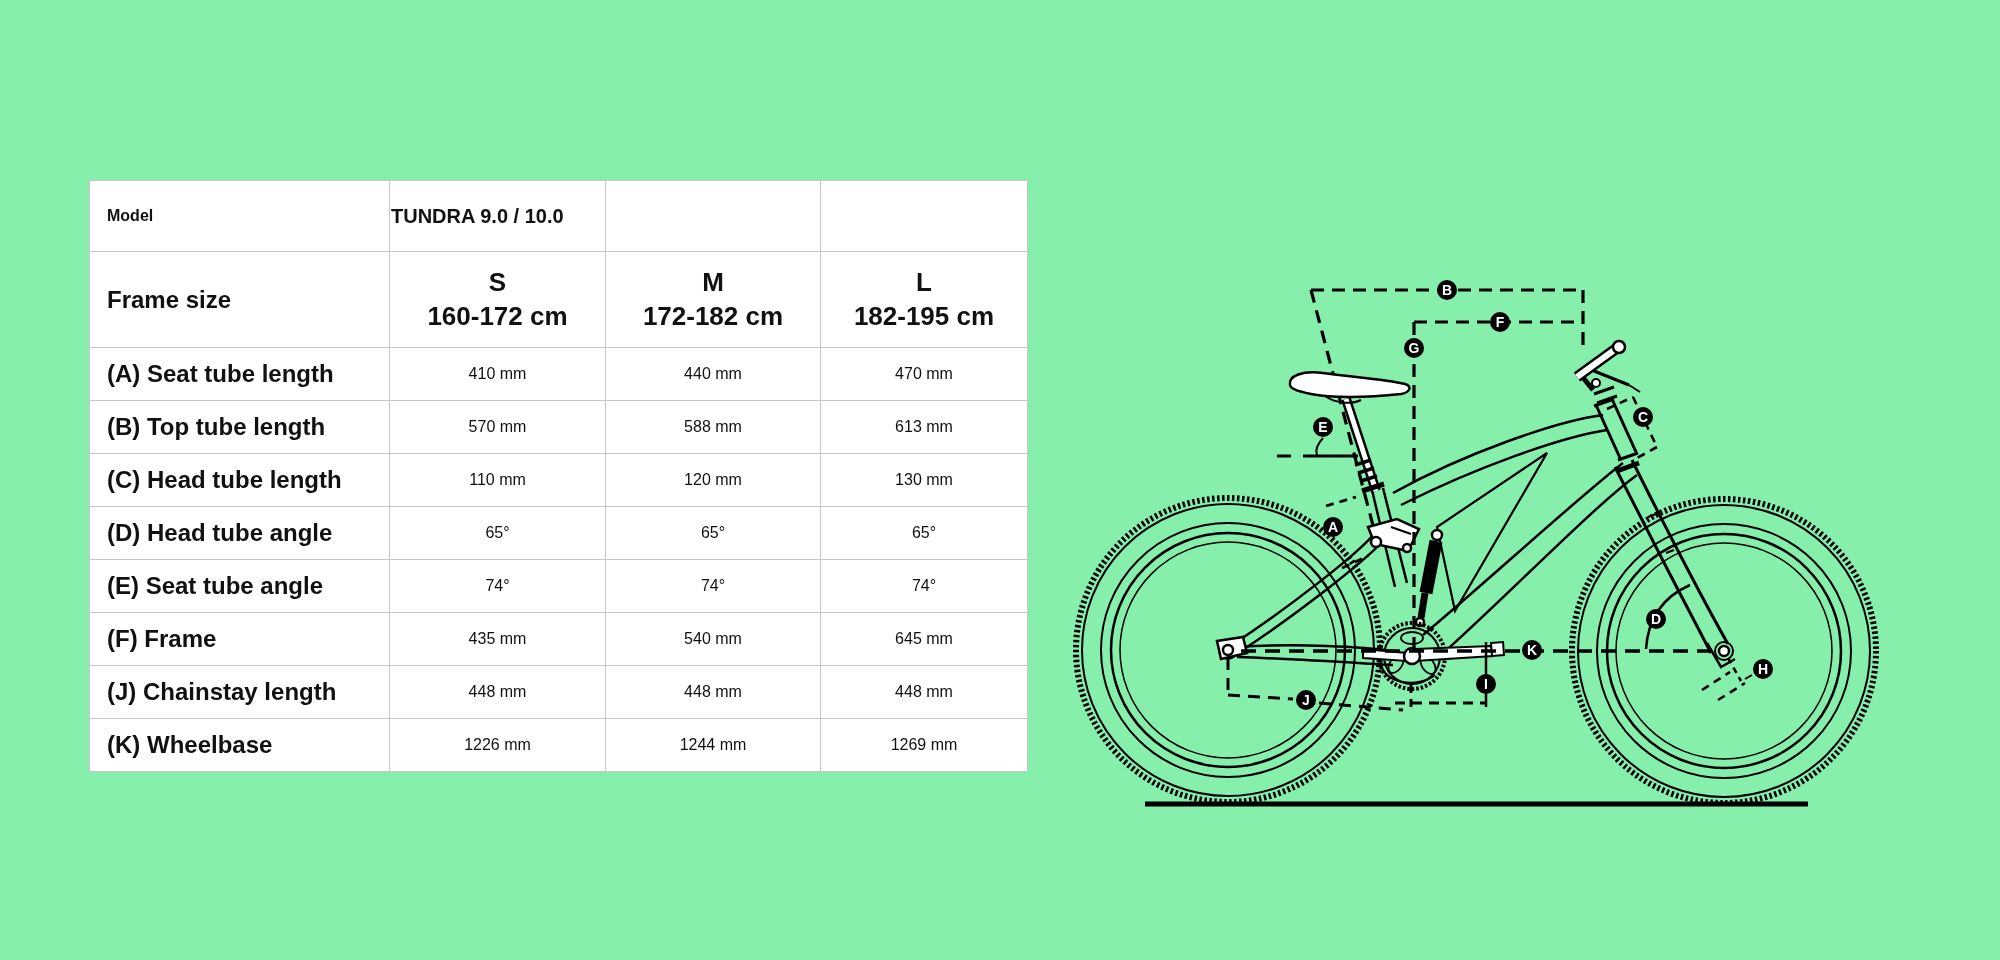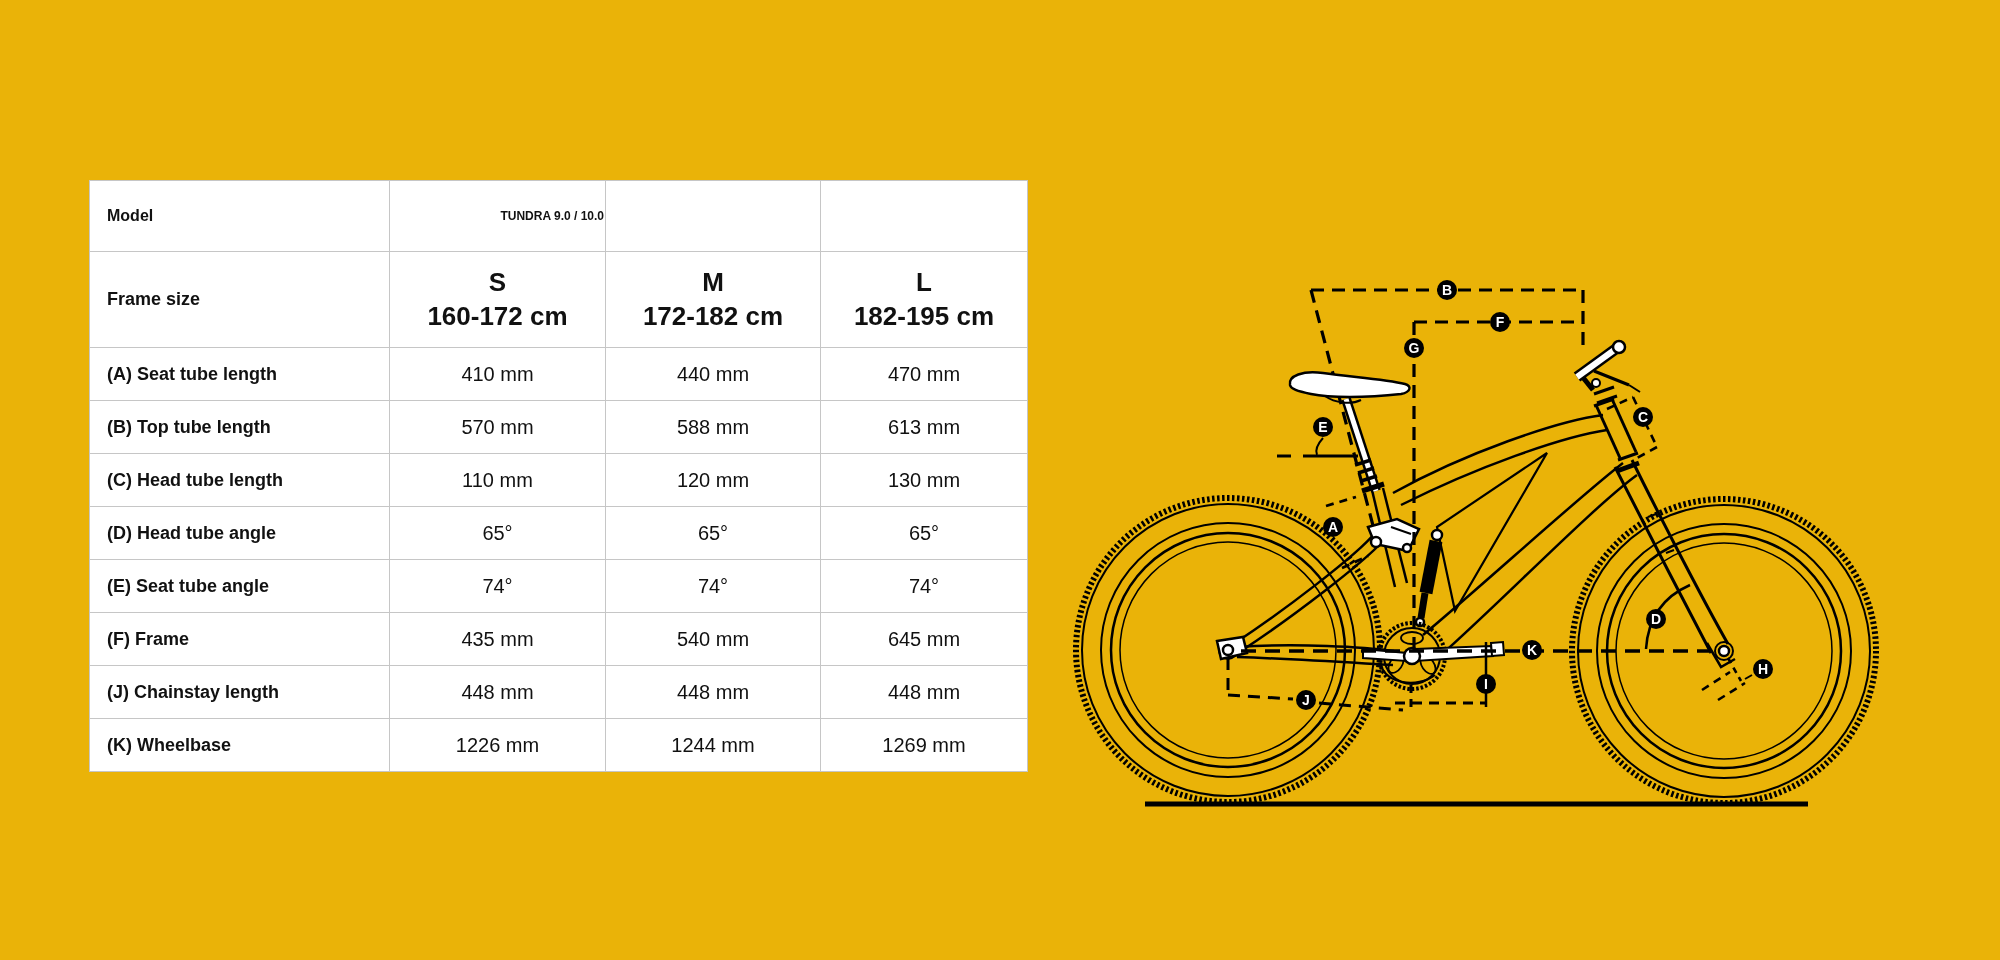--- a/index.html
+++ b/index.html
@@ -1,41 +1,41 @@
 <!DOCTYPE html>
 <html><head>
 <meta charset="utf-8">
 <style>
   html,body { margin:0; padding:0; background:#fff; }
   .page {
-    position:relative; width:2000px; height:960px; background:#eab308;
+    position:relative; width:2000px; height:960px; background:#86efac;
     font-family:"Liberation Sans", sans-serif; color:#111;
     overflow:hidden;
     text-decoration:underline;
   }
   
   table.geo {
     position:absolute; left:89px; top:180px;
     border-collapse:collapse; table-layout:fixed; background:#fff;
   }
   table.geo td {
     border:1px solid #c6c6c6; vertical-align:middle; background:#fff;
     overflow:hidden; white-space:nowrap;
   }
-  .c0 { width:281px; text-align:left; padding-left:17px; font-weight:bold; font-size:18px; }
+  .c0 { width:281px; text-align:left; padding-left:17px; font-weight:bold; font-size:24px; }
   .c1 { width:213px; text-align:center; }
   .c2 { width:212px; text-align:center; }
   .c3 { width:204px; text-align:center; }
   tr.model-row { height:71px; }
   tr.model-row .c0 { font-size:16px; }
-  tr.model-row .cv { font-size:12px; font-weight:bold; text-align:right; }
+  tr.model-row .cv { font-size:20px; font-weight:bold; text-align:left; }
   tr.size-row { height:96px; }
   tr.size-row .cv { font-weight:bold; font-size:26px; line-height:1.3; }
   tr.data-row { height:53px; }
-  tr.data-row .cv { font-size:20px; font-weight:normal; }
+  tr.data-row .cv { font-size:16px; font-weight:normal; }
   .two-line span { display:block; }
   
   .bike { position:absolute; left:1045px; top:255px; width:860px; height:575px; }
   .bike svg { display:block; }
 </style>
 </head>
 <body>
 
 <div class="page">
 

